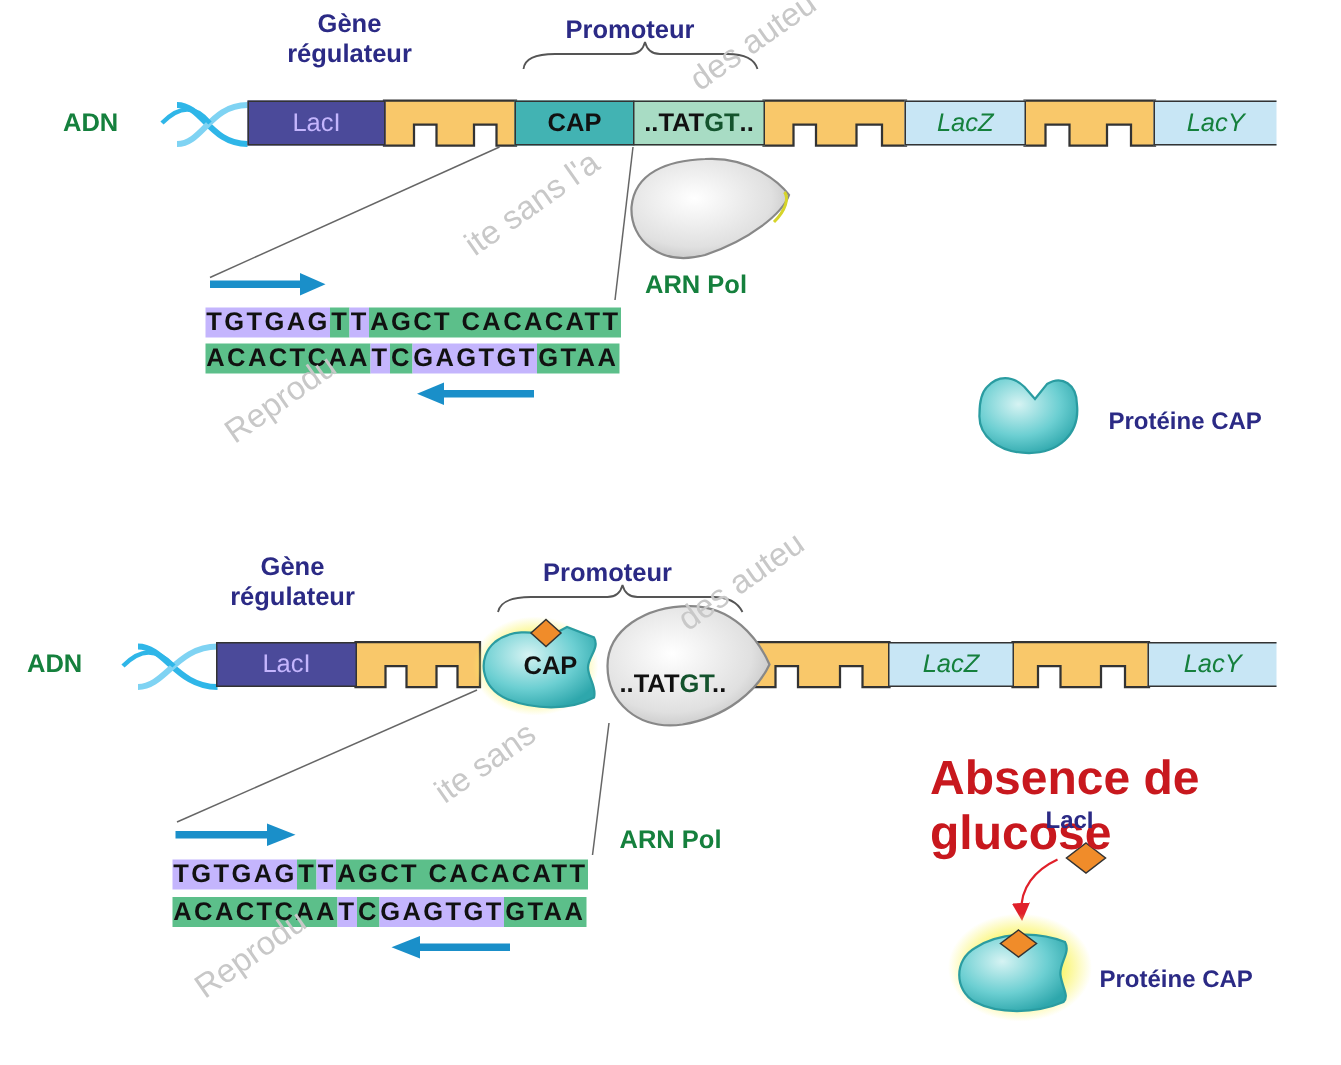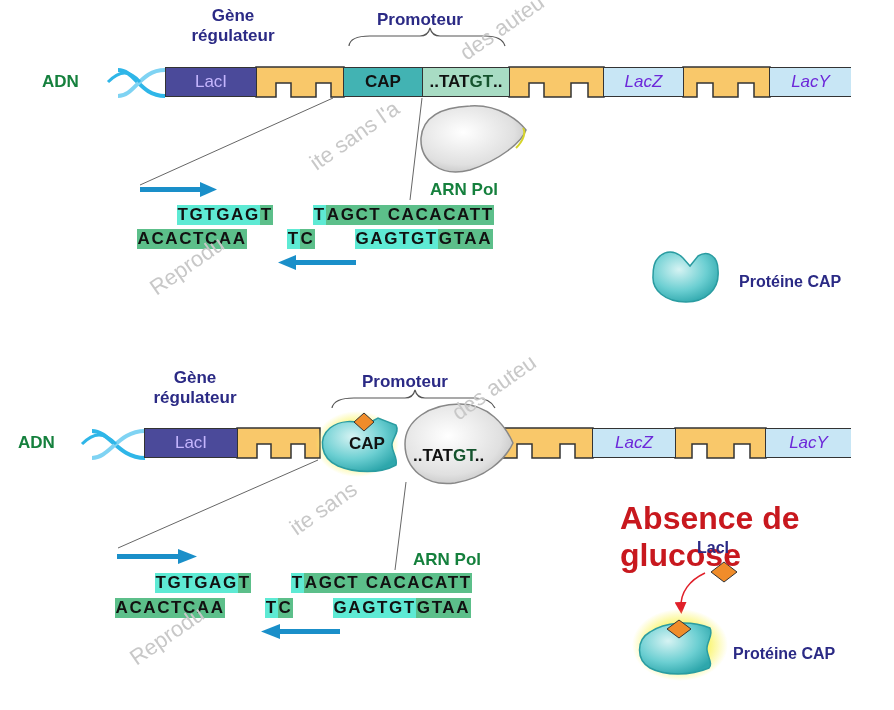--- a/index.html
+++ b/index.html
@@ -4,26 +4,26 @@
 <style>
   html,body{margin:0;padding:0;background:#fff;}
   body{width:894px;height:710px;position:relative;overflow:hidden;font-family:"Liberation Sans",sans-serif;}
   .abs{position:absolute;}
   .lbl-blue{color:#2b2a85;font-weight:bold;font-size:17px;text-align:center;line-height:20px;}
   .lbl-black{color:#15803d;font-weight:bold;font-size:17px;}
   .seg{position:absolute;box-sizing:border-box;border:1.5px solid #333;display:flex;align-items:center;justify-content:center;font-size:17px;}
   .lacI{background:#4b4a9a;color:#c4b5fd;}
   .cap-box{background:#42b3b3;color:#111;font-weight:bold;}
   .tatgt-box{background:#a8dcc4;color:#111;font-weight:bold;}
-  .lacz{background:#c8e6f5;color:#6d28d9;font-style:italic;}
+  .lacz{background:#c8e6f5;color:#15803d;font-style:italic;}
   .red{color:#14532d;}
   .seqrow{position:absolute;display:flex;font-weight:bold;font-size:17px;letter-spacing:1.6px;height:20px;line-height:20px;color:#111;}
   .seqrow span{display:inline-block;padding:0 0.5px;}
   .g{background:#5cbf8a;}
-  .b{background:#5eead4;margin-left:40px;}
+  .b{background:#c4b5fd;}
   .watermark{position:absolute;color:#c8c8c8;font-size:22px;transform-origin:left bottom;white-space:nowrap;}
   svg{position:absolute;left:0;top:0;overflow:visible;}
 </style>
 </head>
 <body>
 
 <svg width="894" height="710">
   <defs>
     <radialGradient id="capGrad" cx="40%" cy="35%" r="70%">
       <stop offset="0%" stop-color="#d6f3f3"></stop>

